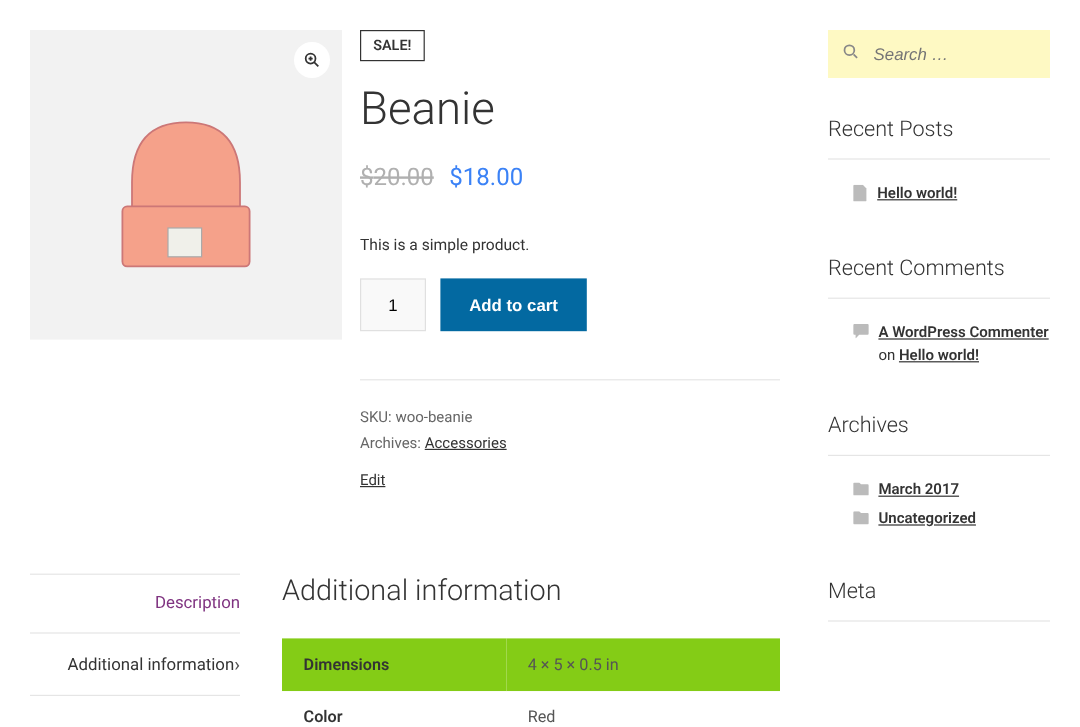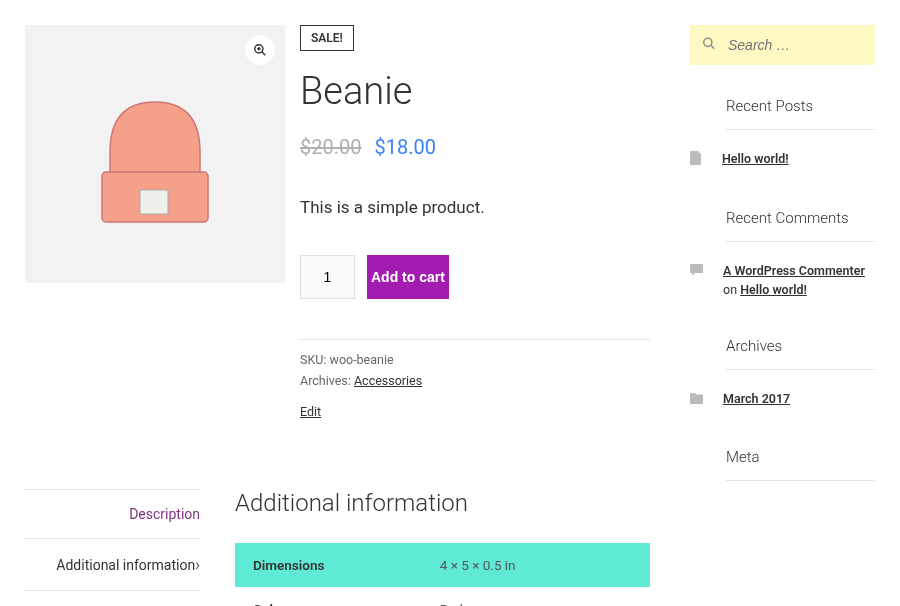--- a/index.html
+++ b/index.html
@@ -12,53 +12,53 @@
 .product-image-wrap { width: 260px; height: 258px; background: #f2f2f2; position: relative; flex-shrink: 0; }
 .zoom-icon { position: absolute; top: 10px; right: 10px; width: 30px; height: 30px; border-radius: 50%; background: #fff; display: flex; align-items: center; justify-content: center; cursor: pointer; }
 .beanie-svg { position: absolute; left: 50%; top: 50%; transform: translate(-50%, -45%); }
 
 .product-summary { flex: 1; }
 .sale-badge { display: inline-block; border: 1px solid #333; padding: 5px 10px; font-size: 12px; font-weight: 600; margin-bottom: 18px; }
 .product-title { font-size: 38px; font-weight: 300; color: #333; margin-bottom: 22px; }
 .price { font-size: 20px; margin-bottom: 38px; }
 .price .old { color: #b0b0b0; text-decoration: line-through; margin-right: 8px; }
 .price .new { color: #3b82f6; }
-.short-desc { font-size: 17px; color: #333; margin-bottom: 38px; }
+.short-desc { font-size: 13px; color: #333; margin-bottom: 20px; }
 
 .cart-row { display: flex; gap: 12px; margin-bottom: 40px; }
 .qty-input { width: 55px; height: 44px; border: 1px solid #e0e0e0; background: #f9f9f9; text-align: center; font-size: 14px; }
-.add-to-cart { background: #a21caf; color: #fff; border: none; padding: 0 4px; height: 44px; font-size: 14px; font-weight: 600; cursor: pointer; text-align: right; }
+.add-to-cart { background: #0369a1; color: #fff; border: none; padding: 0 24px; height: 44px; font-size: 14px; font-weight: 600; cursor: pointer; text-align: right; }
 
-.meta-block { border-top: 1px solid #e5e5e5; padding-top: 12px; font-size: 12.5px; color: #666; }
+.meta-block { border-top: 1px solid #e5e5e5; padding-top: 24px; font-size: 12.5px; color: #666; }
 .meta-block div { margin-bottom: 6px; }
 .meta-block a { color: #333; text-decoration: underline; }
 .edit-link { color: #7f3380; font-size: 12.5px; margin-top: 16px; display: block; }
 
 .tabs-section { display: flex; gap: 35px; align-items: flex-start; }
 .tabs-nav { width: 175px; flex-shrink: 0; border-top: 1px solid #e5e5e5; }
 .tab-item { padding: 16px 0; border-bottom: 1px solid #e5e5e5; font-size: 14px; color: #333; cursor: pointer; display: flex; justify-content: flex-end; align-items: center; }
 .tab-item.active { color: #7f3380; }
 .tab-chevron { font-size: 16px; color: #555; }
 
 .tabs-content { flex: 1; }
 .tabs-content h2 { font-size: 24px; font-weight: 300; color: #333; margin-bottom: 26px; }
 .attr-table { width: 100%; border-collapse: collapse; }
-.attr-table tr { background: #5eead4; }
+.attr-table tr { background: #84cc16; }
 .attr-table tr:nth-child(even) { background: #fff; }
 .attr-table td { padding: 14px 18px; font-size: 13.5px; }
 .attr-table .label { font-weight: 600; color: #333; width: 45%; }
 .attr-table .val { color: #555; }
 
-.sidebar h3 { font-size: 15px; font-weight: 300; color: #333; border-bottom: 1px solid #e5e5e5; padding-bottom: 14px; margin-bottom: 18px; margin-top: 36px; margin-left: 36px; }
+.sidebar h3 { font-size: 18px; font-weight: 300; color: #333; border-bottom: 1px solid #e5e5e5; padding-bottom: 14px; margin-bottom: 18px; margin-top: 36px; }
 .sidebar h3:first-of-type { margin-top: 32px; }
 .search-box { position: relative; margin-bottom: 0; }
 .search-input { width: 100%; height: 40px; background: #fef9c3; border: none; padding: 0 12px 0 38px; font-size: 14px; font-style: italic; color: #888; }
 .search-icon { position: absolute; left: 12px; top: 50%; transform: translateY(-50%); color: #888; }
 .sb-list { list-style: none; }
-.sb-item { font-size: 12.5px; color: #333; padding: 2px 0; display: flex; align-items: flex-start; gap: 20px; line-height: 1.5; }
+.sb-item { font-size: 12.5px; color: #333; padding: 2px 0; display: flex; align-items: flex-start; gap: 8px; line-height: 1.5; margin-left: 21px; }
 .sb-item a { color: #333; text-decoration: underline; font-weight: 600; }
 .sb-item .icon { color: #bbb; flex-shrink: 0; margin-top: 1px; }
 </style>
 </head>
 <body>
 
 <div class="container">
   <div class="main">
     <div class="product-top">
       <div class="product-image-wrap">
@@ -165,16 +165,24 @@
     <h3>Archives</h3>
     <ul class="sb-list">
       <li class="sb-item">
         <span class="icon"><svg width="13" height="11" viewBox="0 0 13 11" fill="#bbb">
               <path d="M0 1a1 1 0 011-1h4l1.5 1.5H12a1 1 0 011 1V10a1 1 0 01-1 1H1a1 1 0 01-1-1V1z"></path>
             </svg></span>
         <a href="#">March 2017</a>
       </li>
     </ul>
 
+    <ul class="sb-list">
+      <li class="sb-item">
+        <span class="icon"><svg width="13" height="11" viewBox="0 0 13 11" fill="#bbb">
+              <path d="M0 1a1 1 0 011-1h4l1.5 1.5H12a1 1 0 011 1V10a1 1 0 01-1 1H1a1 1 0 01-1-1V1z"></path>
+            </svg></span>
+        <a href="#">Uncategorized</a>
+      </li>
+    </ul>
 
     <h3>Meta</h3>
   </aside>
 </div>
 
 </body></html>

